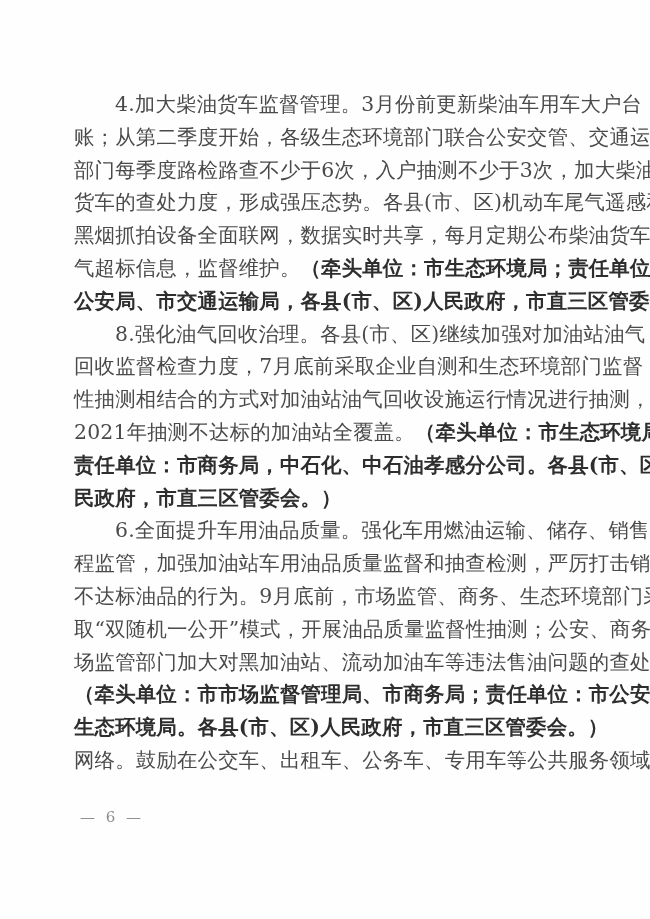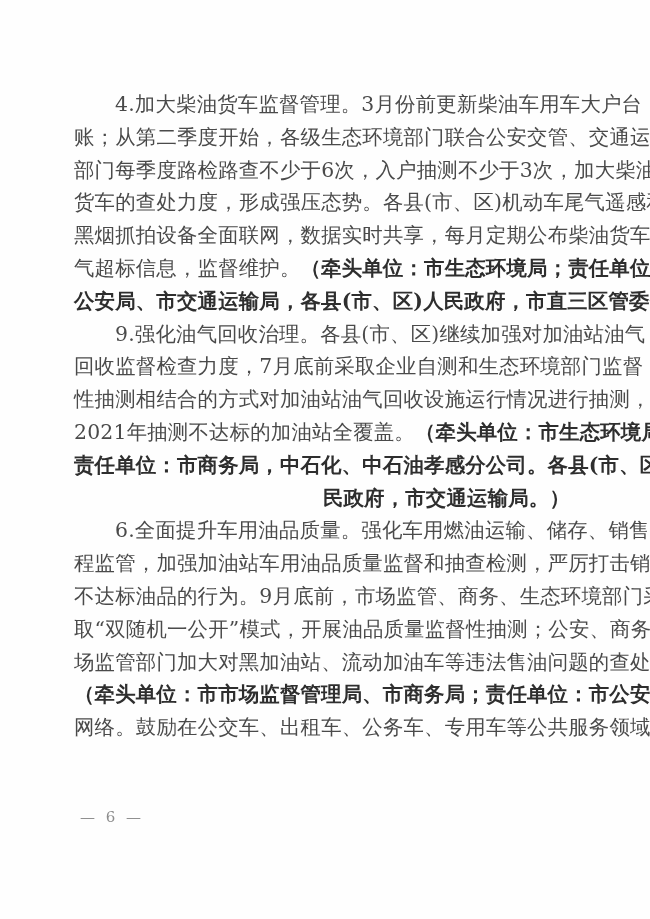--- a/index.html
+++ b/index.html
@@ -22,21 +22,20 @@
     height: 919px;
     background: #fefefe;
     box-sizing: border-box;
   }
 
   .text-block {
     position: absolute;
     left: 74px;
     top: 88px;
     width: 496px;
-    text-align: right;
   }
 
   
   .ln {
     height: 32.8px;
     line-height: 32.8px;
     font-size: 20.4px;
     color: #4a4a4a;
     white-space: nowrap;
     letter-spacing: 0.2px;
@@ -202,21 +201,21 @@
           <span>柴</span>
           <span>油</span>
           <span>货</span>
           <span>车</span>
         </div>
       <div class="ln"><span>气超标信息，监督维护。</span><span class="bold">（牵头单位：市生态环境局；责任单位：市</span></div>
       <div class="ln"><span class="bold">公安局、市交通运输局，各县(市、区)人民政府，市直三区管委会。）</span></div>
     </div>
 
     <div>
-      <div class="ln ind">9.强化油气回收治理。各县(市、区)继续加强对加油站油气</div>
+      <div class="ln ind">8.强化油气回收治理。各县(市、区)继续加强对加油站油气</div>
       <div class="ln just" style="display: flex; justify-content: space-between;">
           <span>回</span>
           <span>收</span>
           <span>监</span>
           <span>督</span>
           <span>检</span>
           <span>查</span>
           <span>力</span>
           <span>度</span>
           <span>，</span>
@@ -265,21 +264,21 @@
           <span>情</span>
           <span>况</span>
           <span>进</span>
           <span>行</span>
           <span>抽</span>
           <span>测</span>
           <span>，</span>
         </div>
       <div class="ln"><span>2021年抽测不达标的加油站全覆盖。</span><span class="bold">（牵头单位：市生态环境局；</span></div>
       <div class="ln"><span class="bold">责任单位：市商务局，中石化、中石油孝感分公司。各县(市、区)人</span></div>
-      <div class="ln"><span class="bold">民政府，市交通运输局。）</span></div>
+      <div class="ln"><span class="bold">民政府，市直三区管委会。）</span></div>
     </div>
 
     <div>
       <div class="ln ind">6.全面提升车用油品质量。强化车用燃油运输、储存、销售过</div>
       <div class="ln just" style="display: flex; justify-content: space-between;">
           <span>程</span>
           <span>监</span>
           <span>管</span>
           <span>，</span>
           <span>加</span>
@@ -393,20 +392,21 @@
           <span>法</span>
           <span>售</span>
           <span>油</span>
           <span>问</span>
           <span>题</span>
           <span>的</span>
           <span>查</span>
           <span>处</span>
         </div>
       <div class="ln"><span class="bold">（牵头单位：市市场监督管理局、市商务局；责任单位：市公安局、市</span></div>
+      <div class="ln"><span class="bold">生态环境局。各县(市、区)人民政府，市直三区管委会。）</span></div>
     </div>
 
     <div>
       <div class="ln just" style="display: flex; justify-content: space-between;">
           <span>网</span>
           <span>络</span>
           <span>。</span>
           <span>鼓</span>
           <span>励</span>
           <span>在</span>

